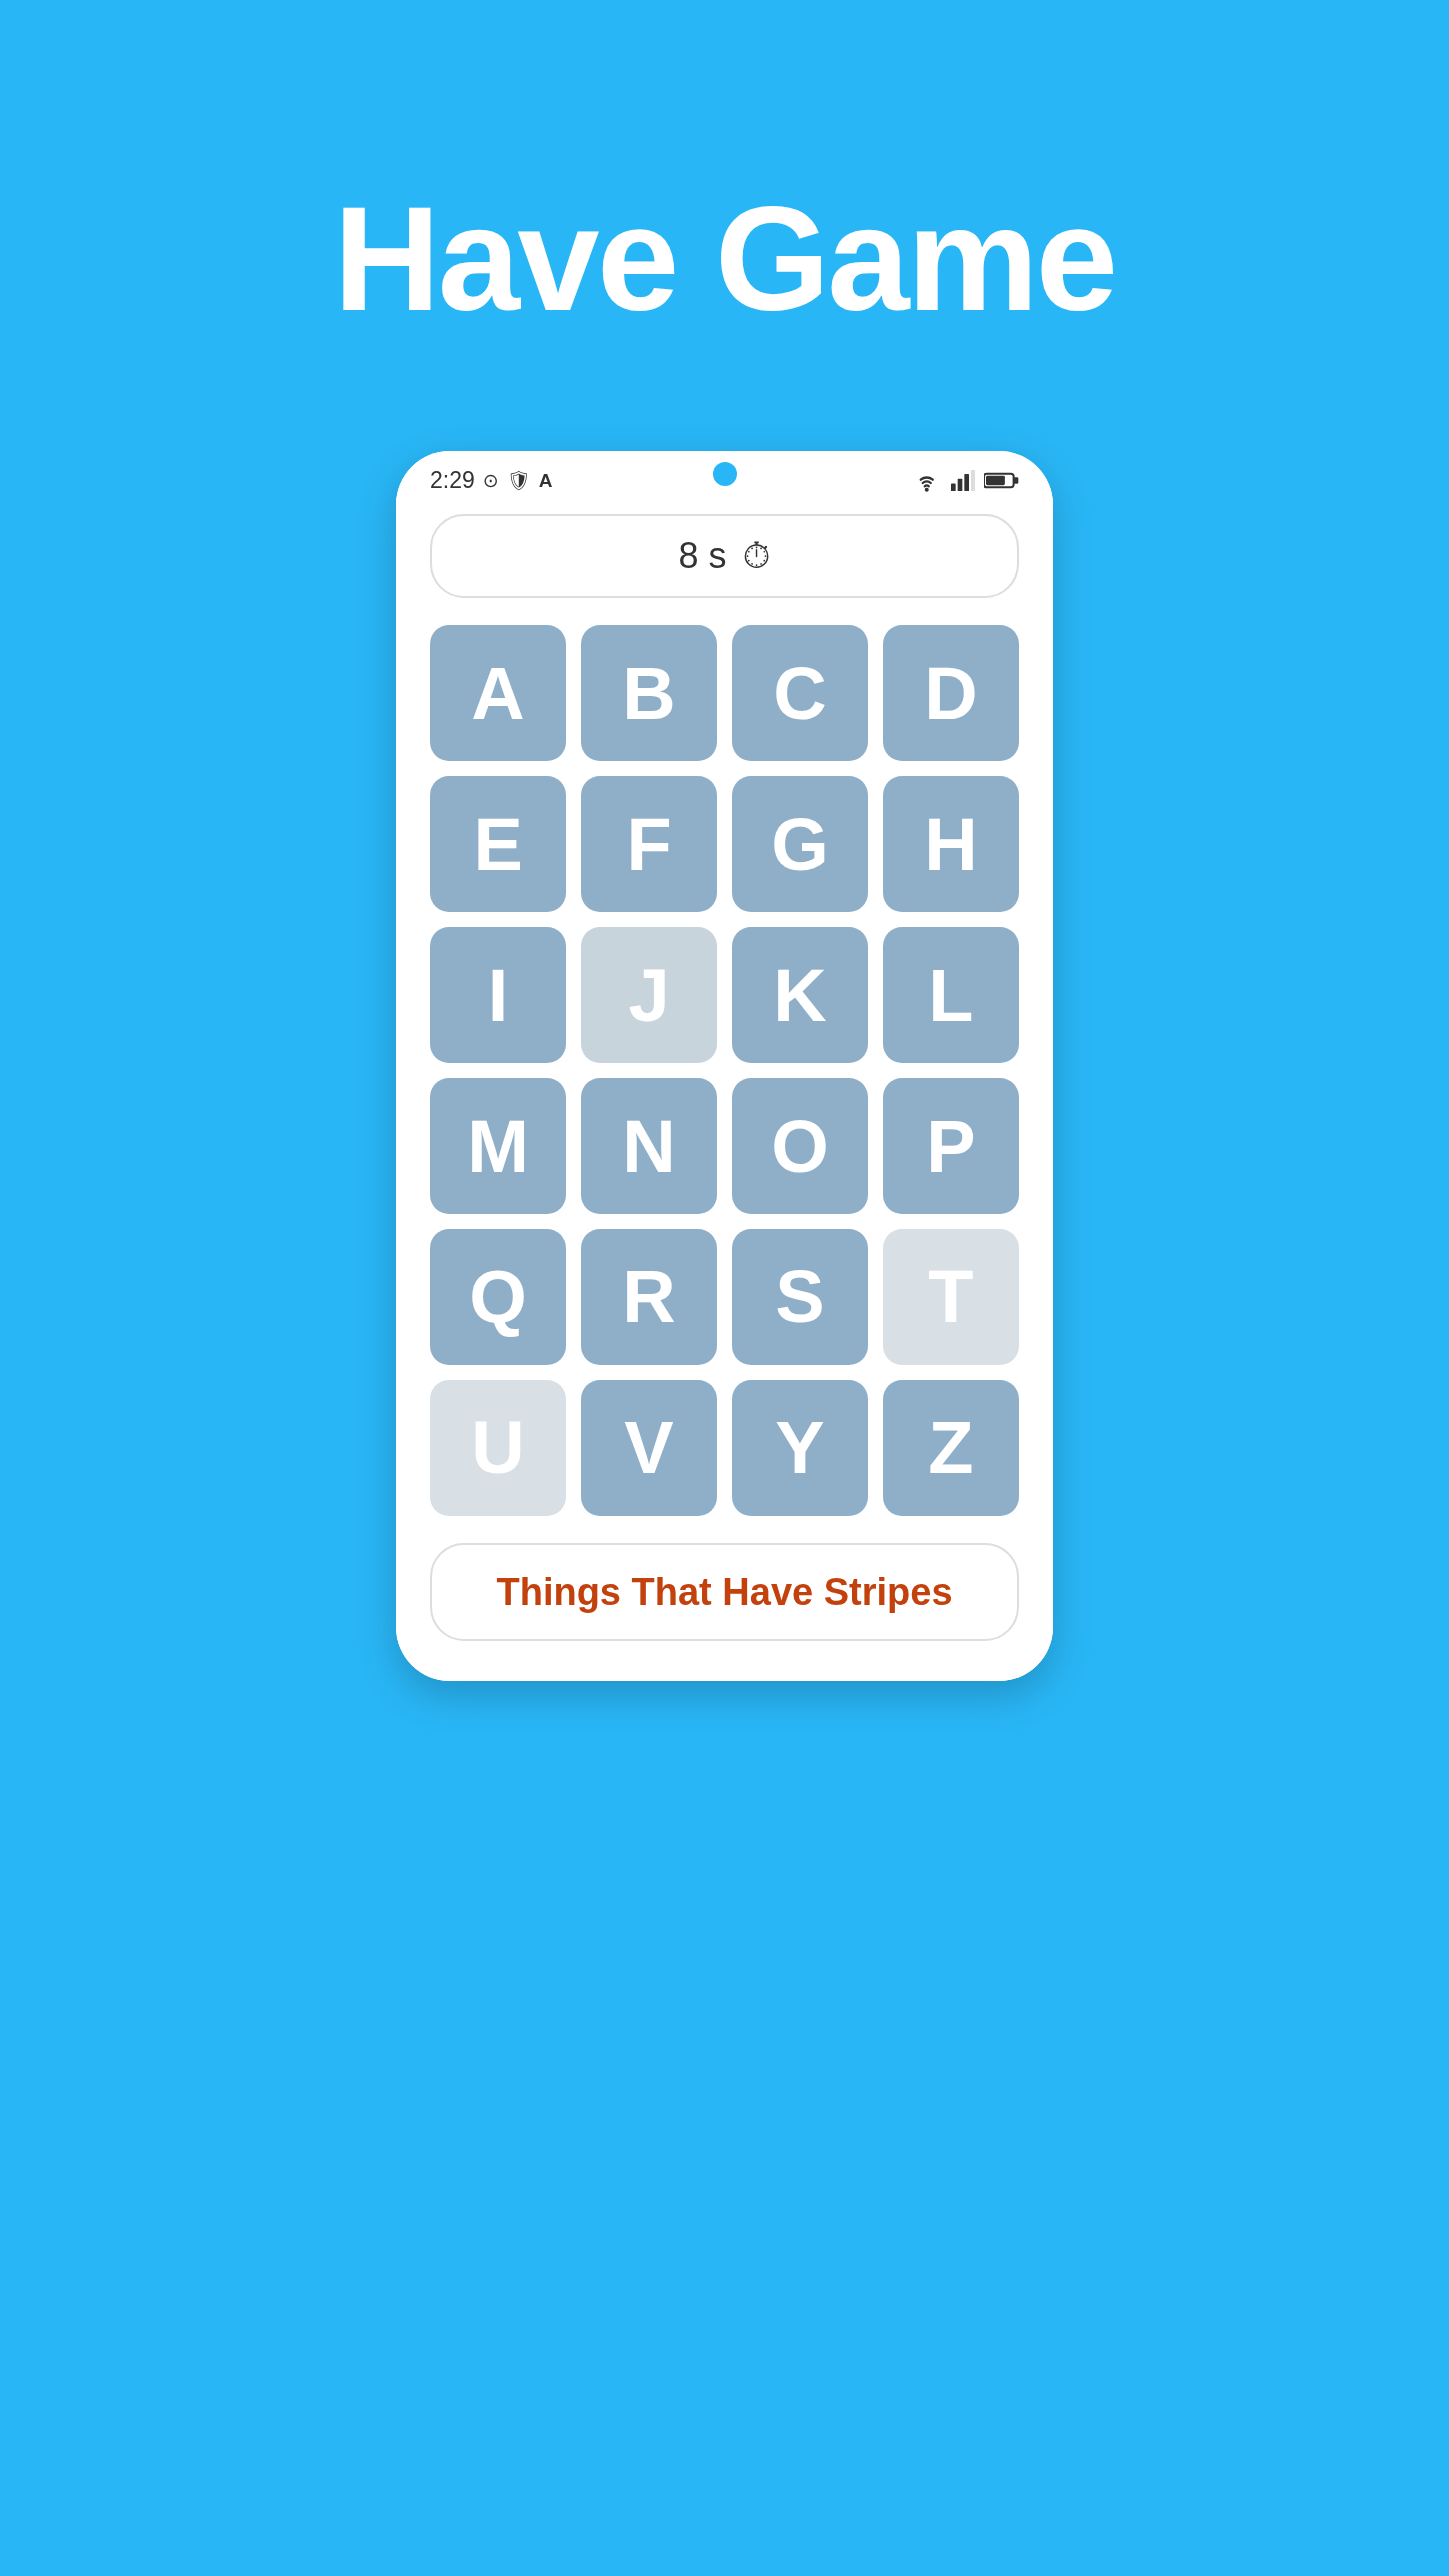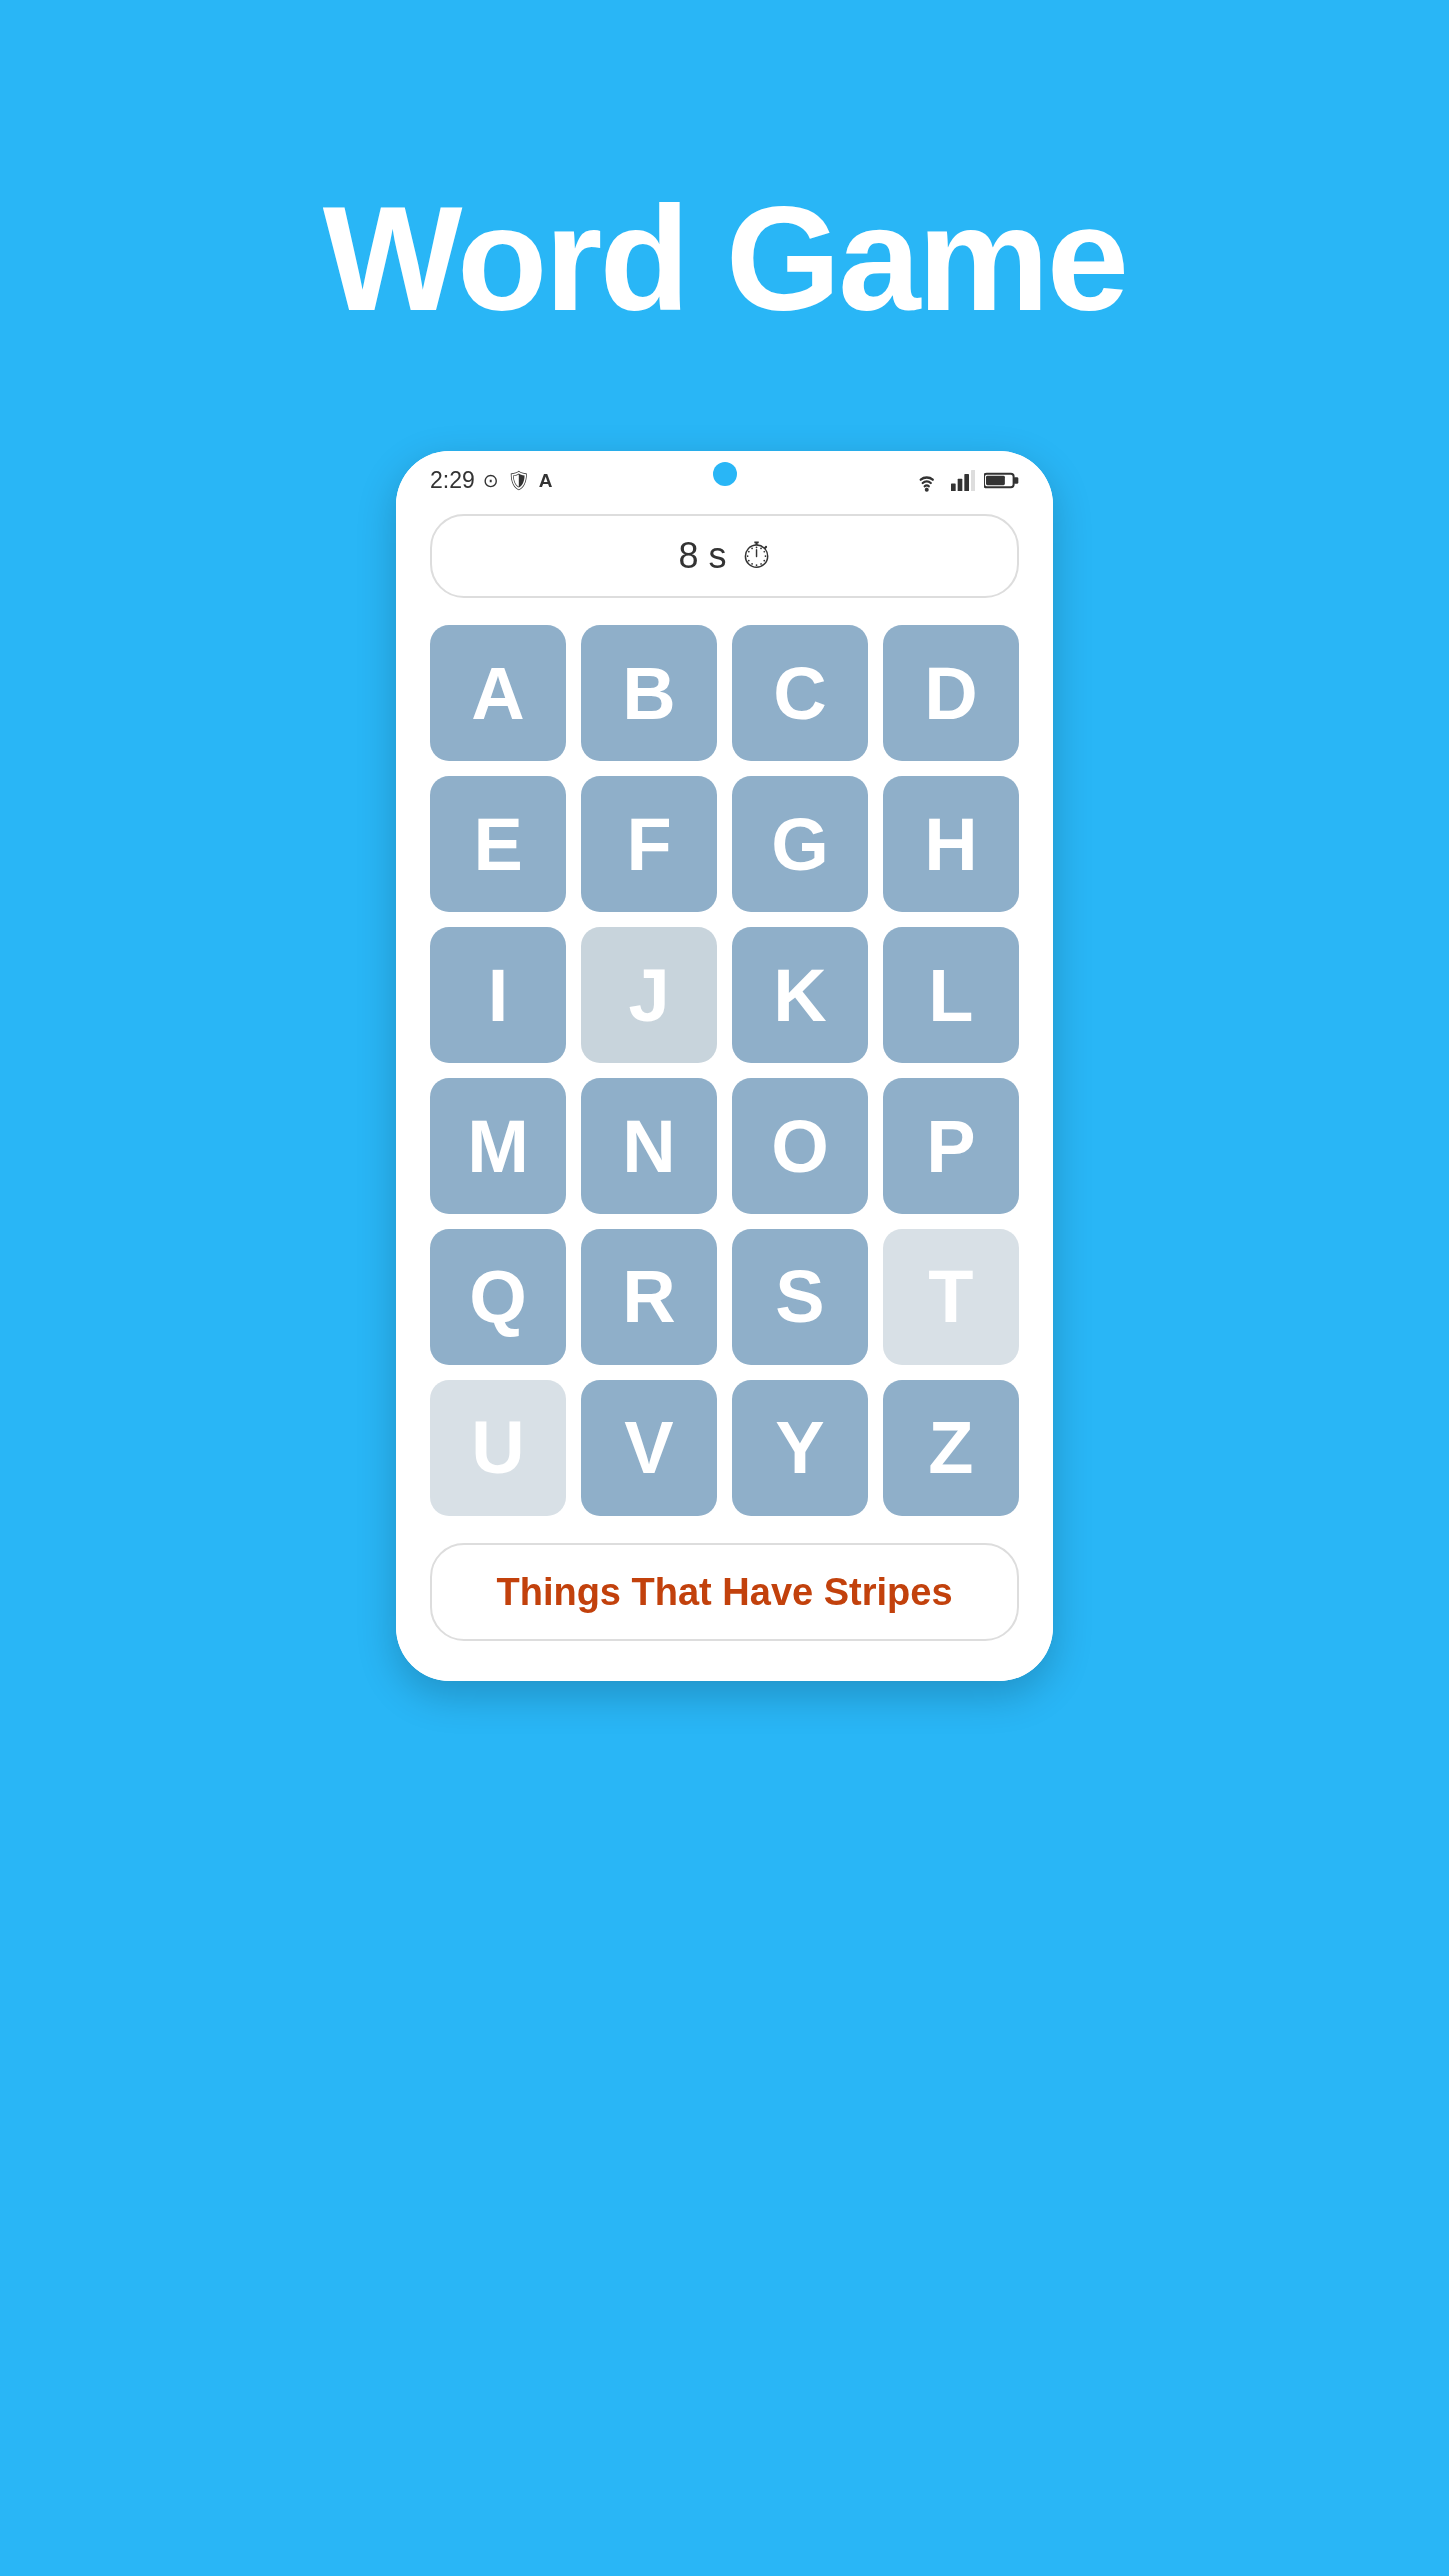--- a/index.html
+++ b/index.html
@@ -152,21 +152,21 @@
       padding: 25.5px 34px;
       text-align: center;
       font-size: 38px;
       font-weight: 700;
       color: #c2410c;
     }
   </style>
 </head>
 <body>
 
-<h1 class="page-title">Word Game</h1>
+<h1 class="page-title">Have Game</h1>
 
 <div class="phone-frame">
 
   <div class="phone-notch">
     <div class="status-left">
       <span>2:29</span>
       <span style="font-size:19px;">⊙</span>
       <span style="font-size:19px;">🛡</span>
       <span style="font-size:19px; font-weight:bold;">A</span>
     </div>

